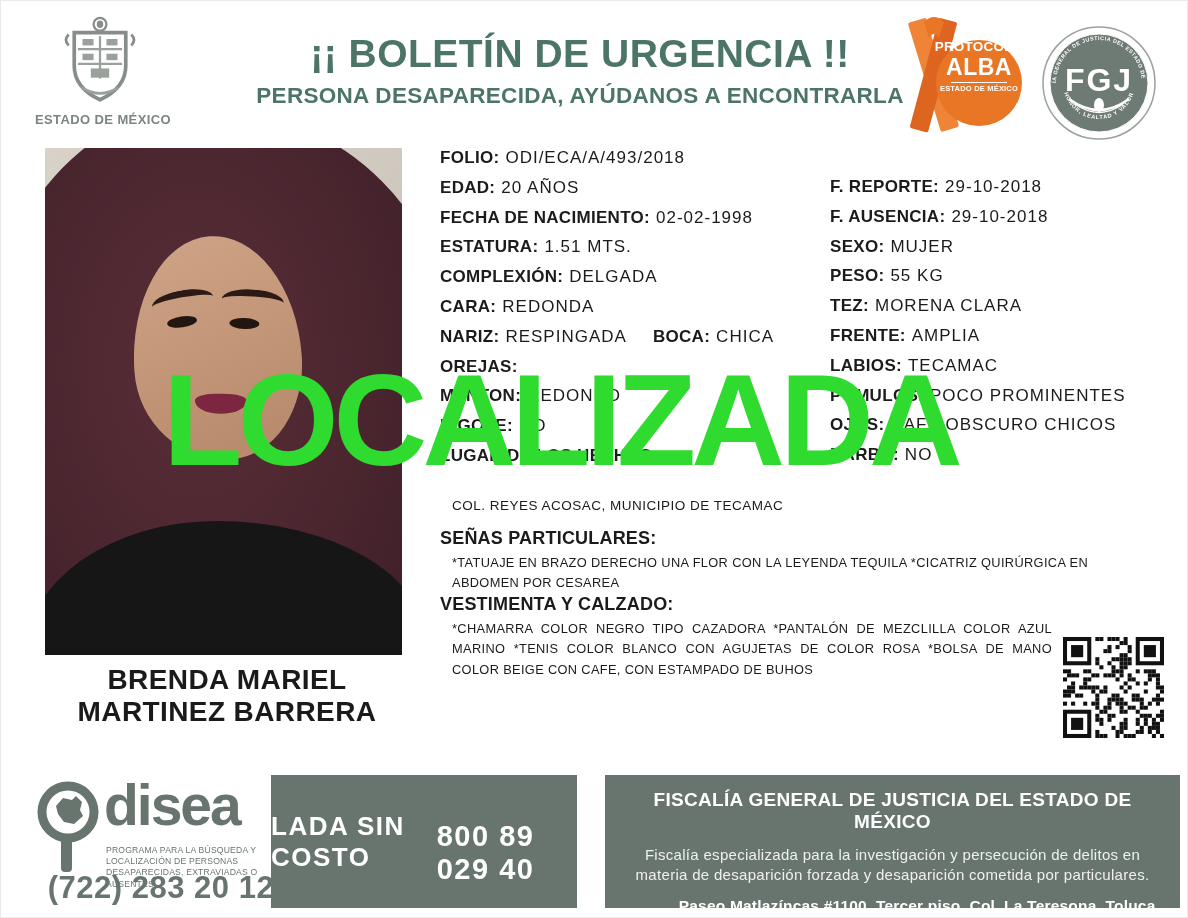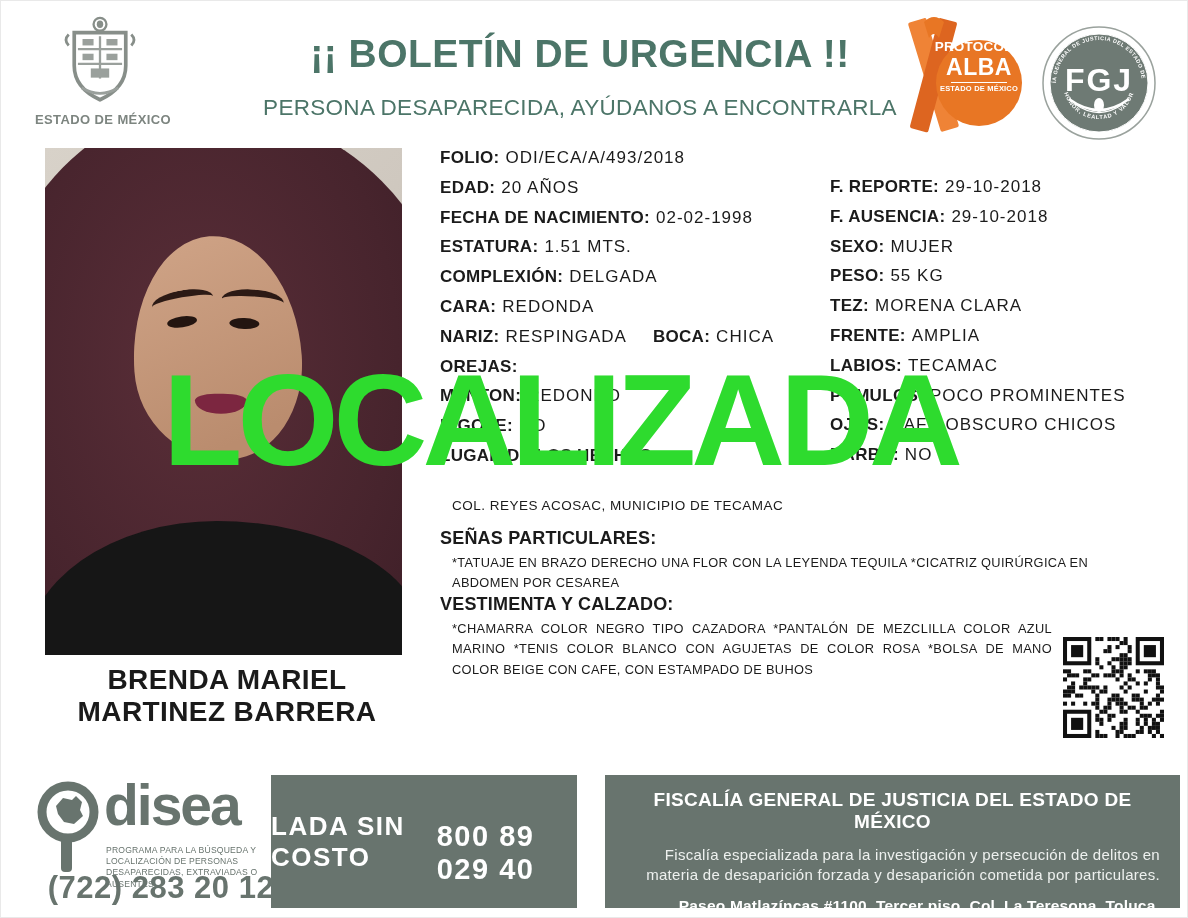--- a/index.html
+++ b/index.html
@@ -6,21 +6,21 @@
   body{width:1188px;height:918px;background:#f4f4f4;font-family:"Liberation Sans",sans-serif;}
   .page{position:relative;width:1188px;height:918px;background:#ffffff;overflow:hidden;
         box-shadow:inset 0 0 0 1px #e9e9e9;}
 
   
   .coat{position:absolute;left:52px;top:16px;width:96px;height:92px;}
   .coat-caption{position:absolute;left:18px;top:112px;width:170px;text-align:center;
         font-weight:bold;font-size:13px;color:#7d8580;letter-spacing:.4px;}
   .title-block{position:absolute;left:245px;top:34px;width:670px;text-align:center;color:#4c7568;}
   .main-title{font-size:39px;font-weight:bold;letter-spacing:.5px;line-height:1.05;}
-  .sub-title{font-size:22.5px;font-weight:normal;letter-spacing:.3px;margin-top:20px;}
+  .sub-title{font-size:22.5px;font-weight:bold;letter-spacing:.3px;margin-top:8px;}
   .ribbon{position:absolute;left:893px;top:16px;width:82px;height:120px;}
   .alba-circle{position:absolute;left:936px;top:40px;width:86px;height:86px;border-radius:50%;
         background:#e87624;color:#fff;display:flex;flex-direction:column;align-items:center;
         justify-content:flex-start;text-align:center;line-height:1.05;}
   .alba-w1{font-size:13.5px;font-weight:bold;letter-spacing:.2px;}
   .alba-w2{font-size:23px;font-weight:bold;letter-spacing:.5px;margin-top:1px;}
   .alba-sep{width:56px;border-top:1px solid #fff;margin:3px 0 2px 0;}
   .alba-w3{font-size:7.5px;font-weight:bold;letter-spacing:.2px;}
   .fgj{position:absolute;left:1040px;top:24px;width:118px;height:118px;}
 
@@ -81,21 +81,21 @@
         line-height:1.3;color:#68746e;letter-spacing:.2px;}
   .odisea-phone{position:absolute;left:36px;top:870px;width:250px;text-align:center;
         font-size:31px;font-weight:bold;color:#68746e;letter-spacing:.5px;}
   .panel{position:absolute;top:775px;height:133px;background:#68746e;color:#fff;}
   .panel-lada{left:271px;width:306px;display:flex;align-items:center;
         justify-content:center;}
   .lada-1{font-size:26px;font-weight:bold;letter-spacing:1.5px;}
   .lada-2{font-size:29px;font-weight:bold;letter-spacing:1.5px;margin-top:22px;}
   .panel-fiscalia{left:605px;width:575px;box-sizing:border-box;padding:14px 20px 0 20px;}
   .fisc-title{font-size:19px;font-weight:bold;text-align:center;letter-spacing:.3px;}
-  .fisc-desc{font-size:15px;text-align:right;line-height:1.35;margin-top:12px;
+  .fisc-desc{font-size:15px;text-align:center;line-height:1.35;margin-top:12px;
         color:#eef1ef;letter-spacing:.3px;}
   .fisc-addr{font-size:15.5px;font-weight:bold;text-align:right;line-height:1.3;
         margin-top:10px;letter-spacing:.2px;}
 </style>
 </head>
 <body>
 
 <div class="page">
 
   <svg class="coat" viewBox="0 0 100 100">

